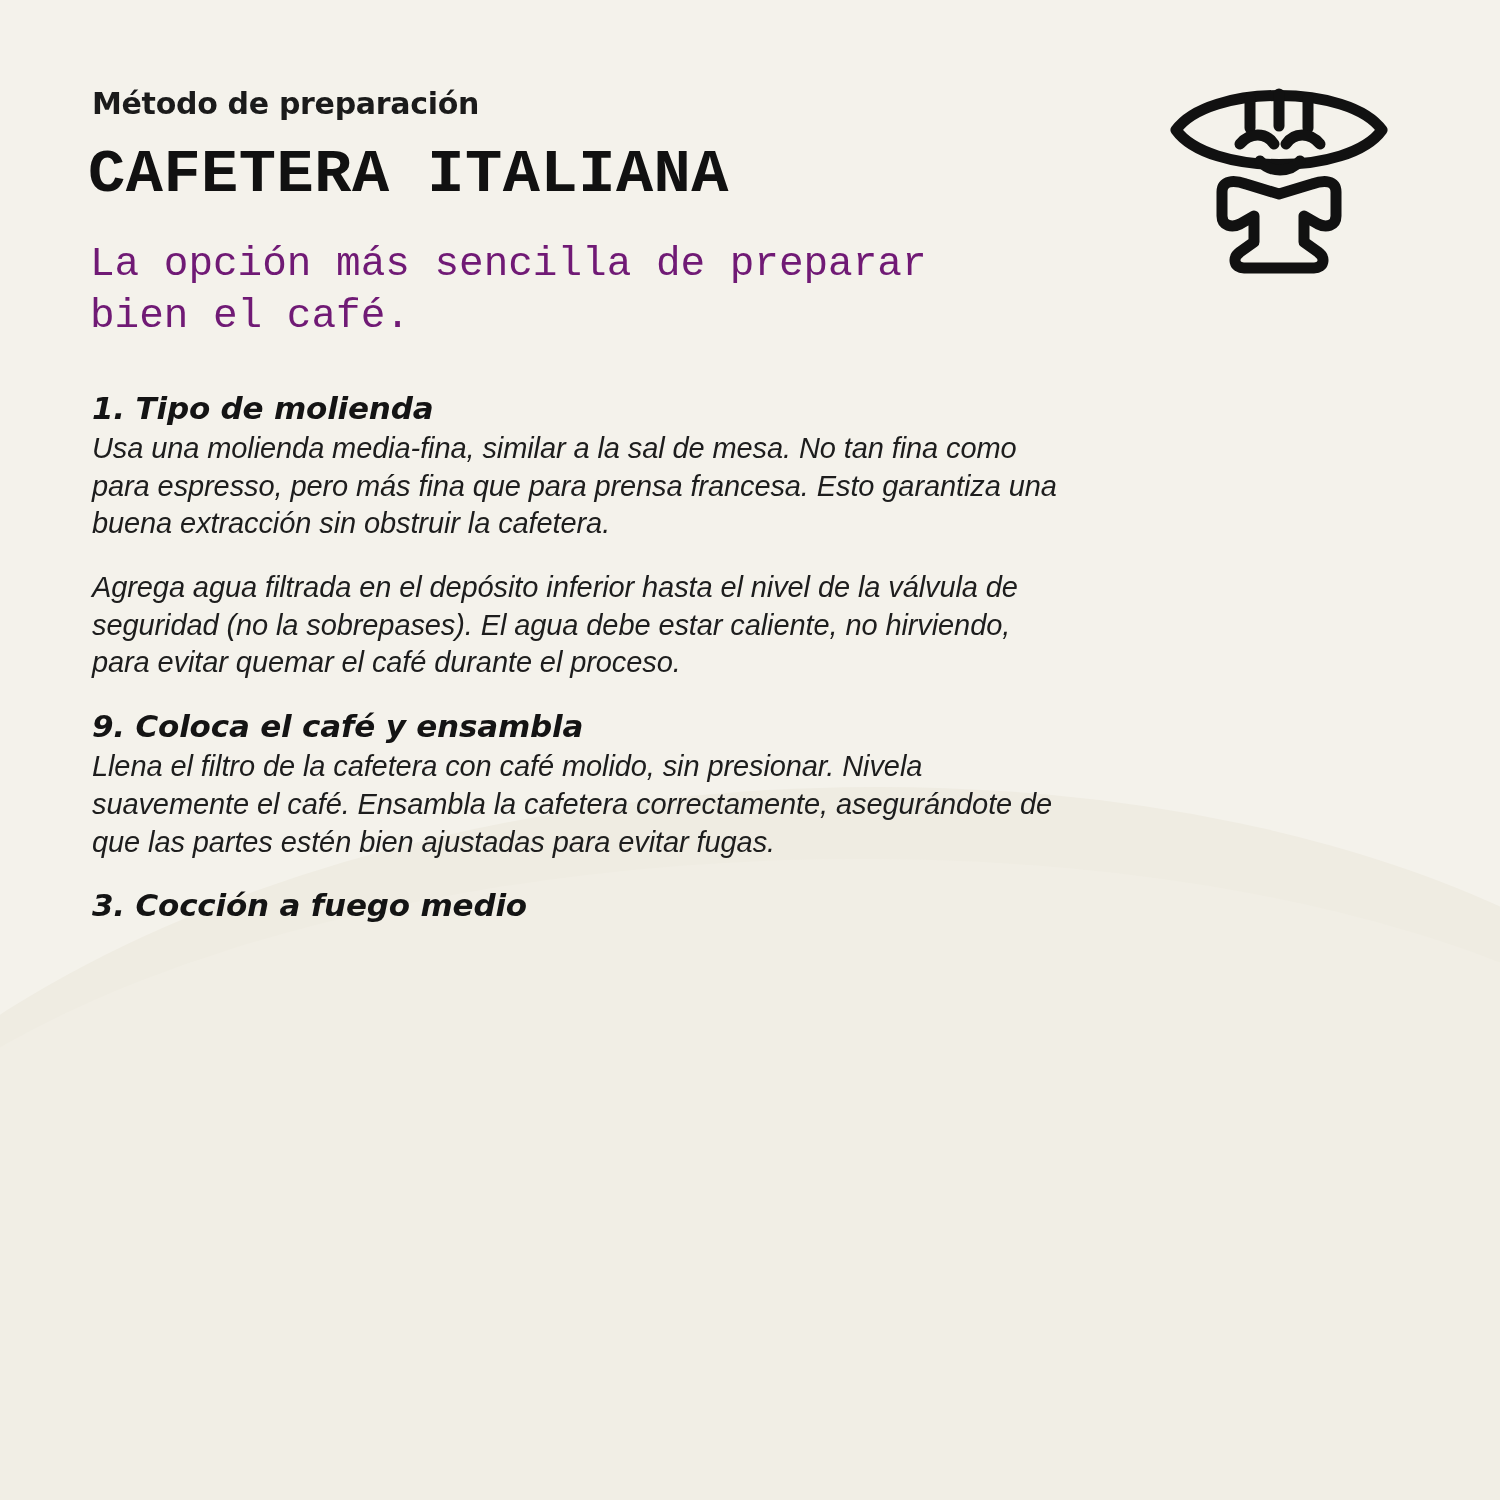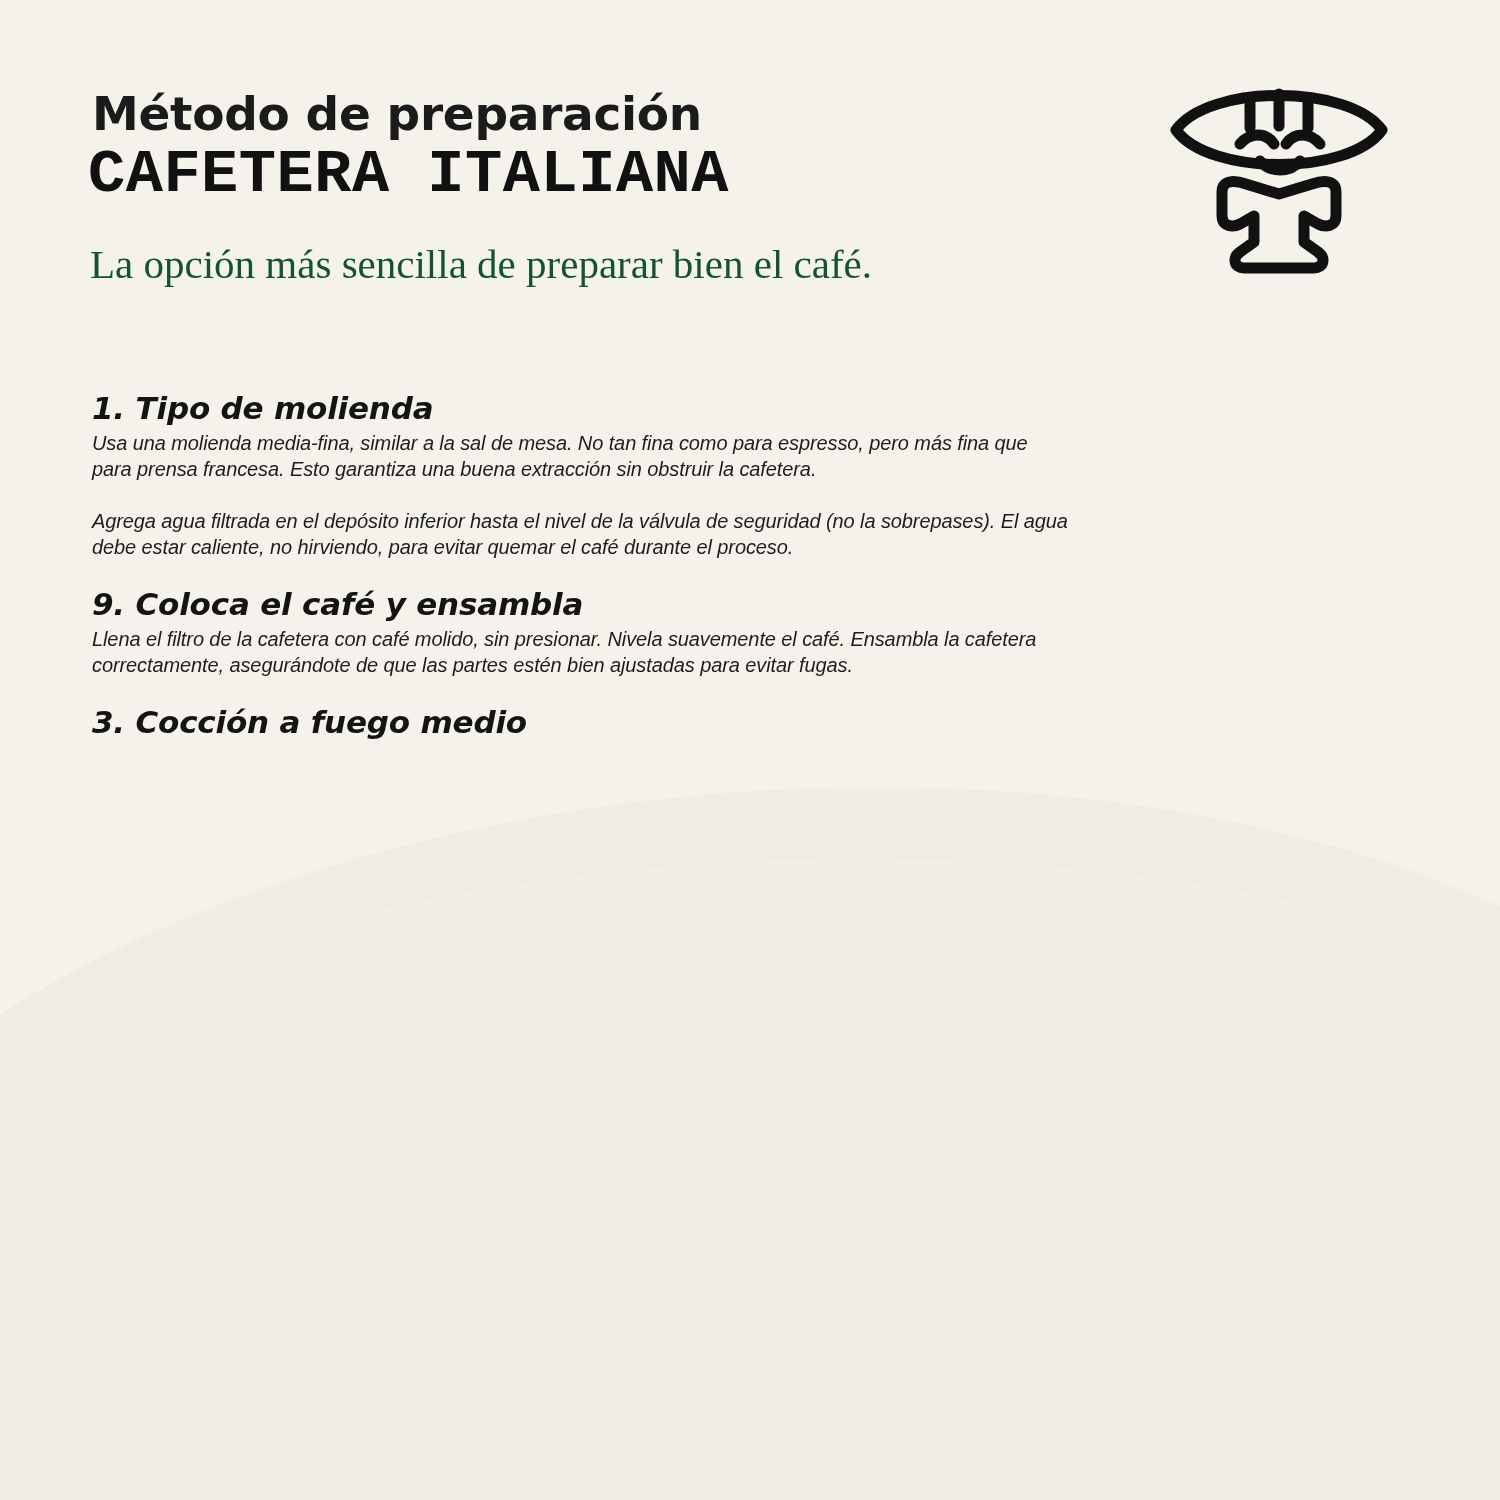--- a/index.html
+++ b/index.html
@@ -51,21 +51,21 @@
     z-index: 3;
     padding: 0;
   }
 
   .kicker {
     position: absolute;
     left: 92px;
     top: 86px;
     font-family: "DejaVu Sans", sans-serif;
     font-weight: bold;
-    font-size: 47px;
+    font-size: 30px;
     letter-spacing: -0.3px;
     color: #1b1b1b;
   }
 
   .title {
     position: absolute;
     left: 88px;
     top: 142px;
     font-family: Liberation Mono, monospace;
     font-weight: bold;
@@ -73,25 +73,25 @@
     letter-spacing: 0.5px;
     color: #111111;
     line-height: 1.05;
   }
 
   .subtitle {
     position: absolute;
     left: 90px;
     top: 238px;
     width: 880px;
-    font-family: Liberation Serif, serif;
+    font-family: Liberation Mono, monospace;
     font-size: 41px;
     font-weight: 400;
     line-height: 1.28;
-    color: #14532d;
+    color: #701a75;
   }
 
   .steps {
     position: absolute;
     left: 92px;
     top: 390px;
     width: 980px;
     font-style: italic;
   }
 
@@ -101,21 +101,21 @@
   .step-title {
     font-family: "DejaVu Sans", sans-serif;
     font-weight: bold;
     font-size: 31px;
     color: #141414;
     margin: 0 0 4px 0;
     letter-spacing: -0.2px;
   }
   .step-body {
     font-family: "Liberation Sans", sans-serif;
-    font-size: 20px;
+    font-size: 29px;
     font-weight: 400;
     line-height: 1.30;
     color: #1d1d1d;
     margin: 0;
     letter-spacing: -0.1px;
   }
 
   
   .logo {
     position: absolute;

